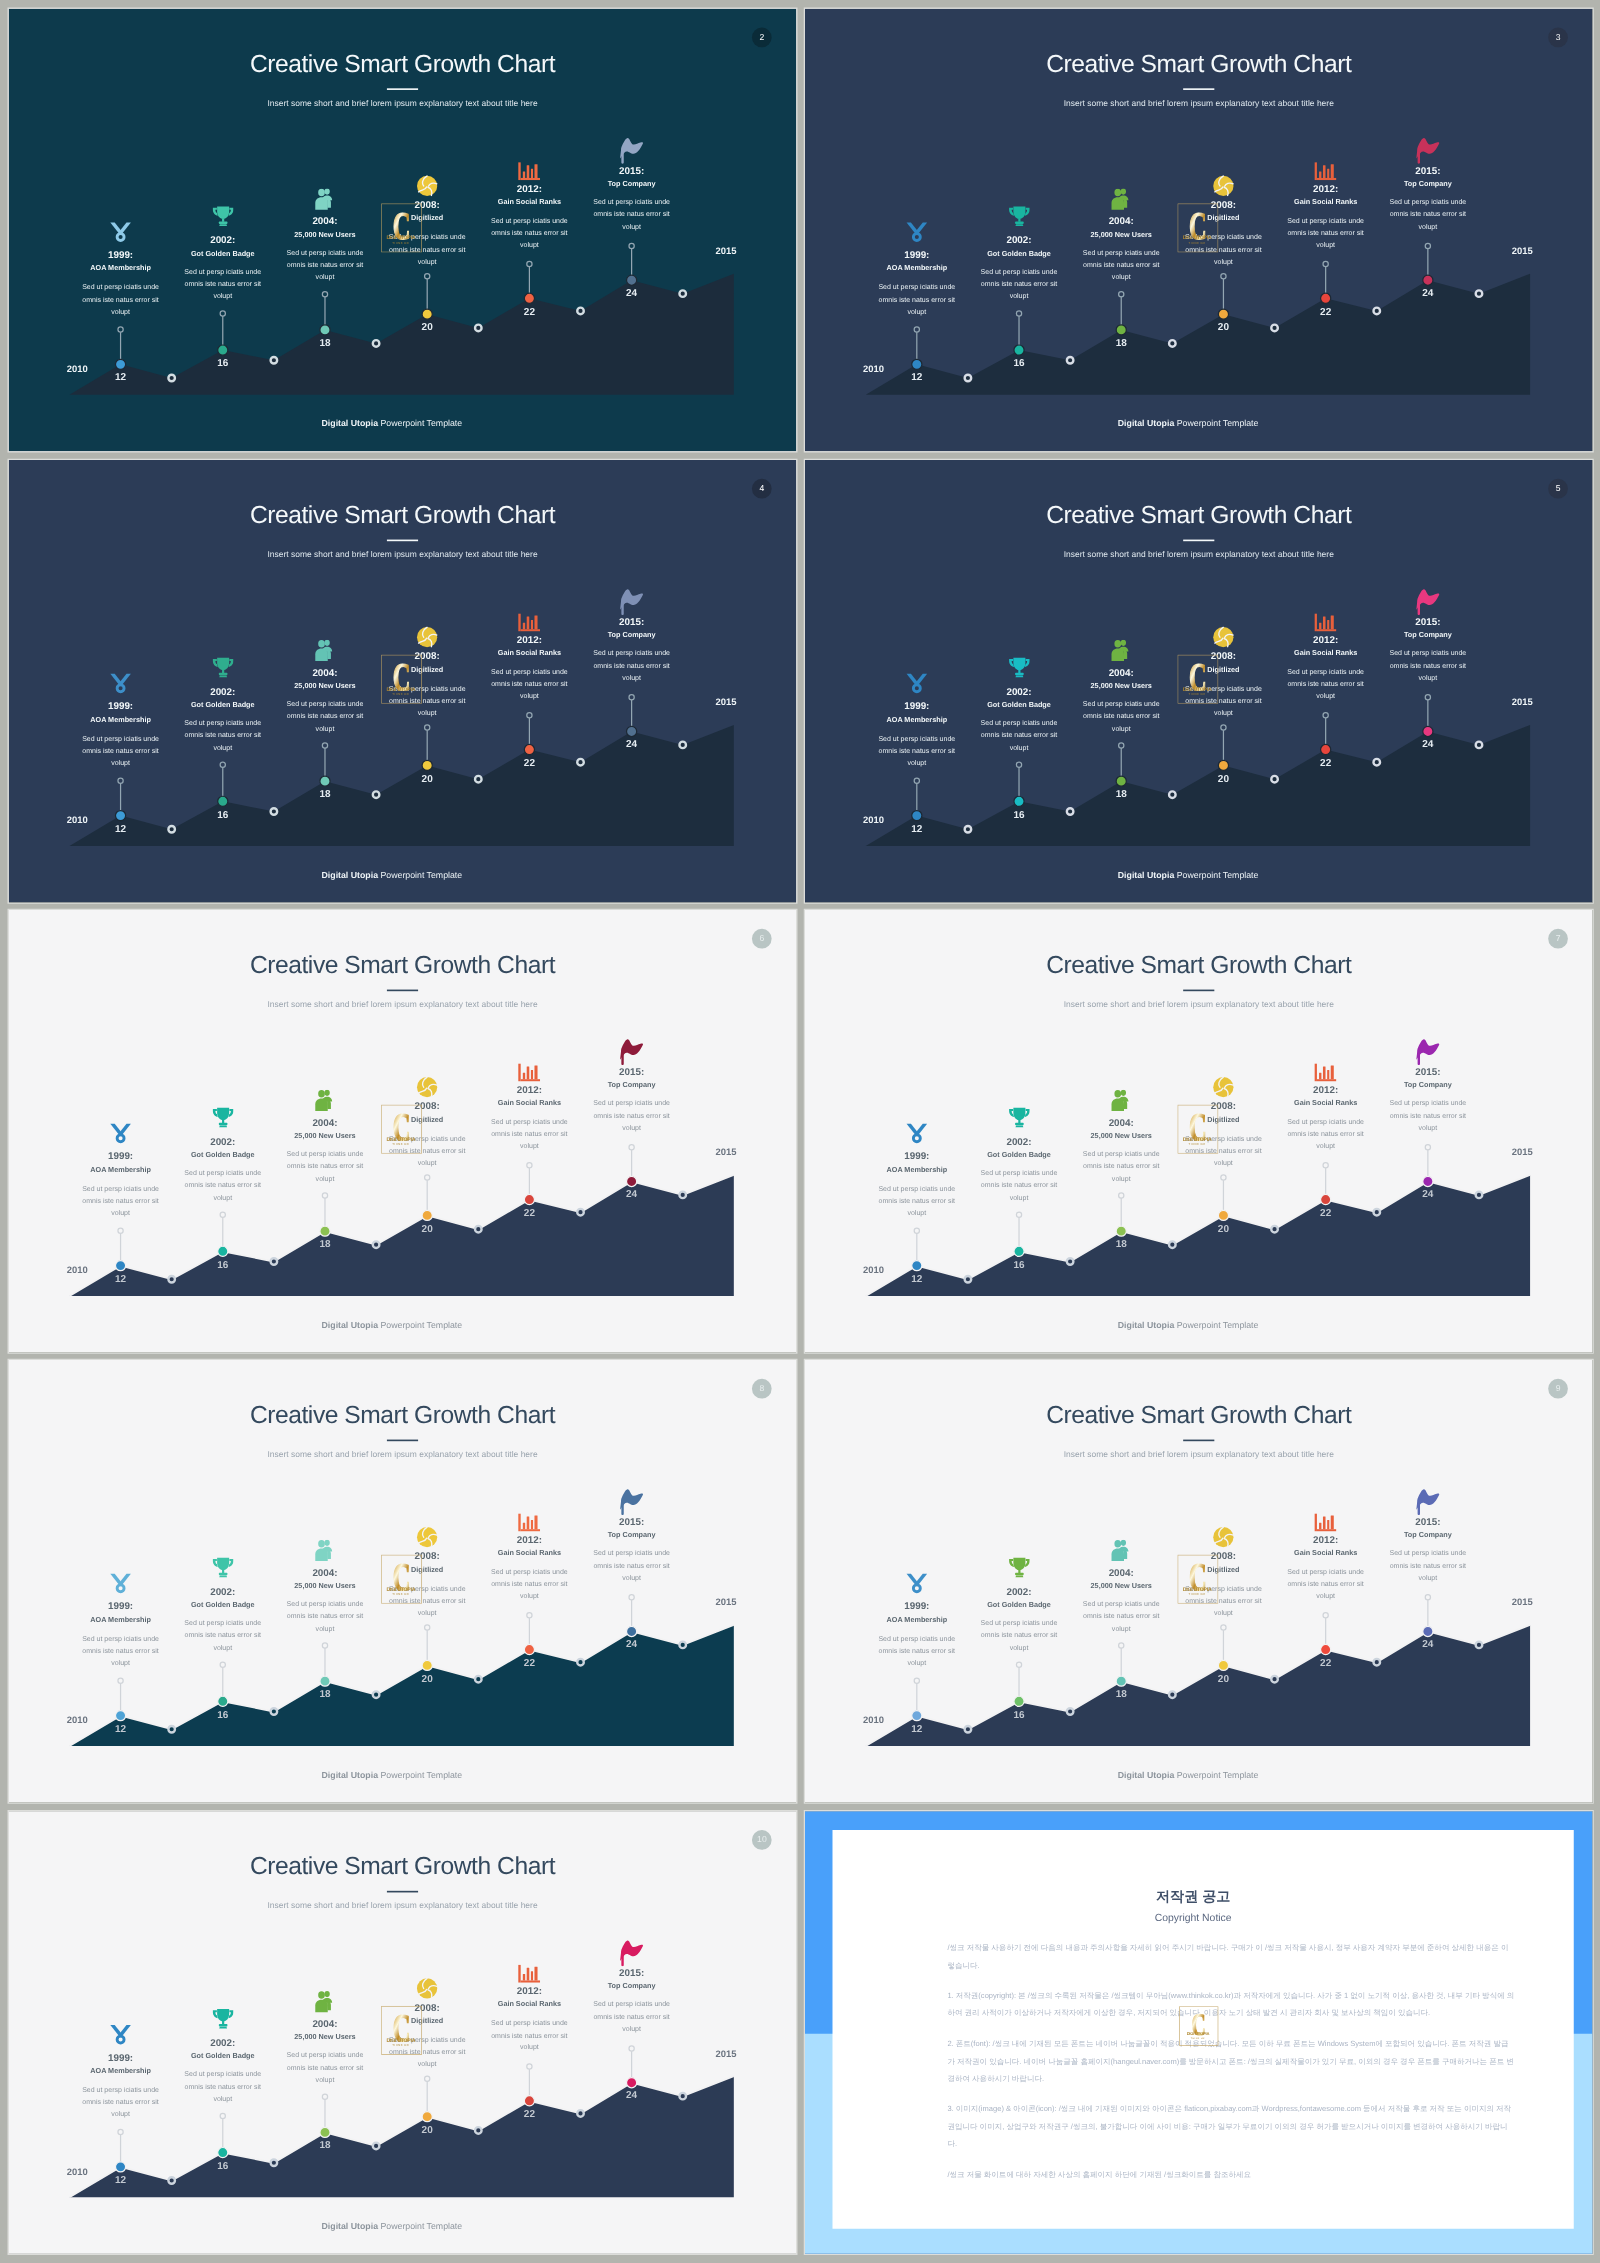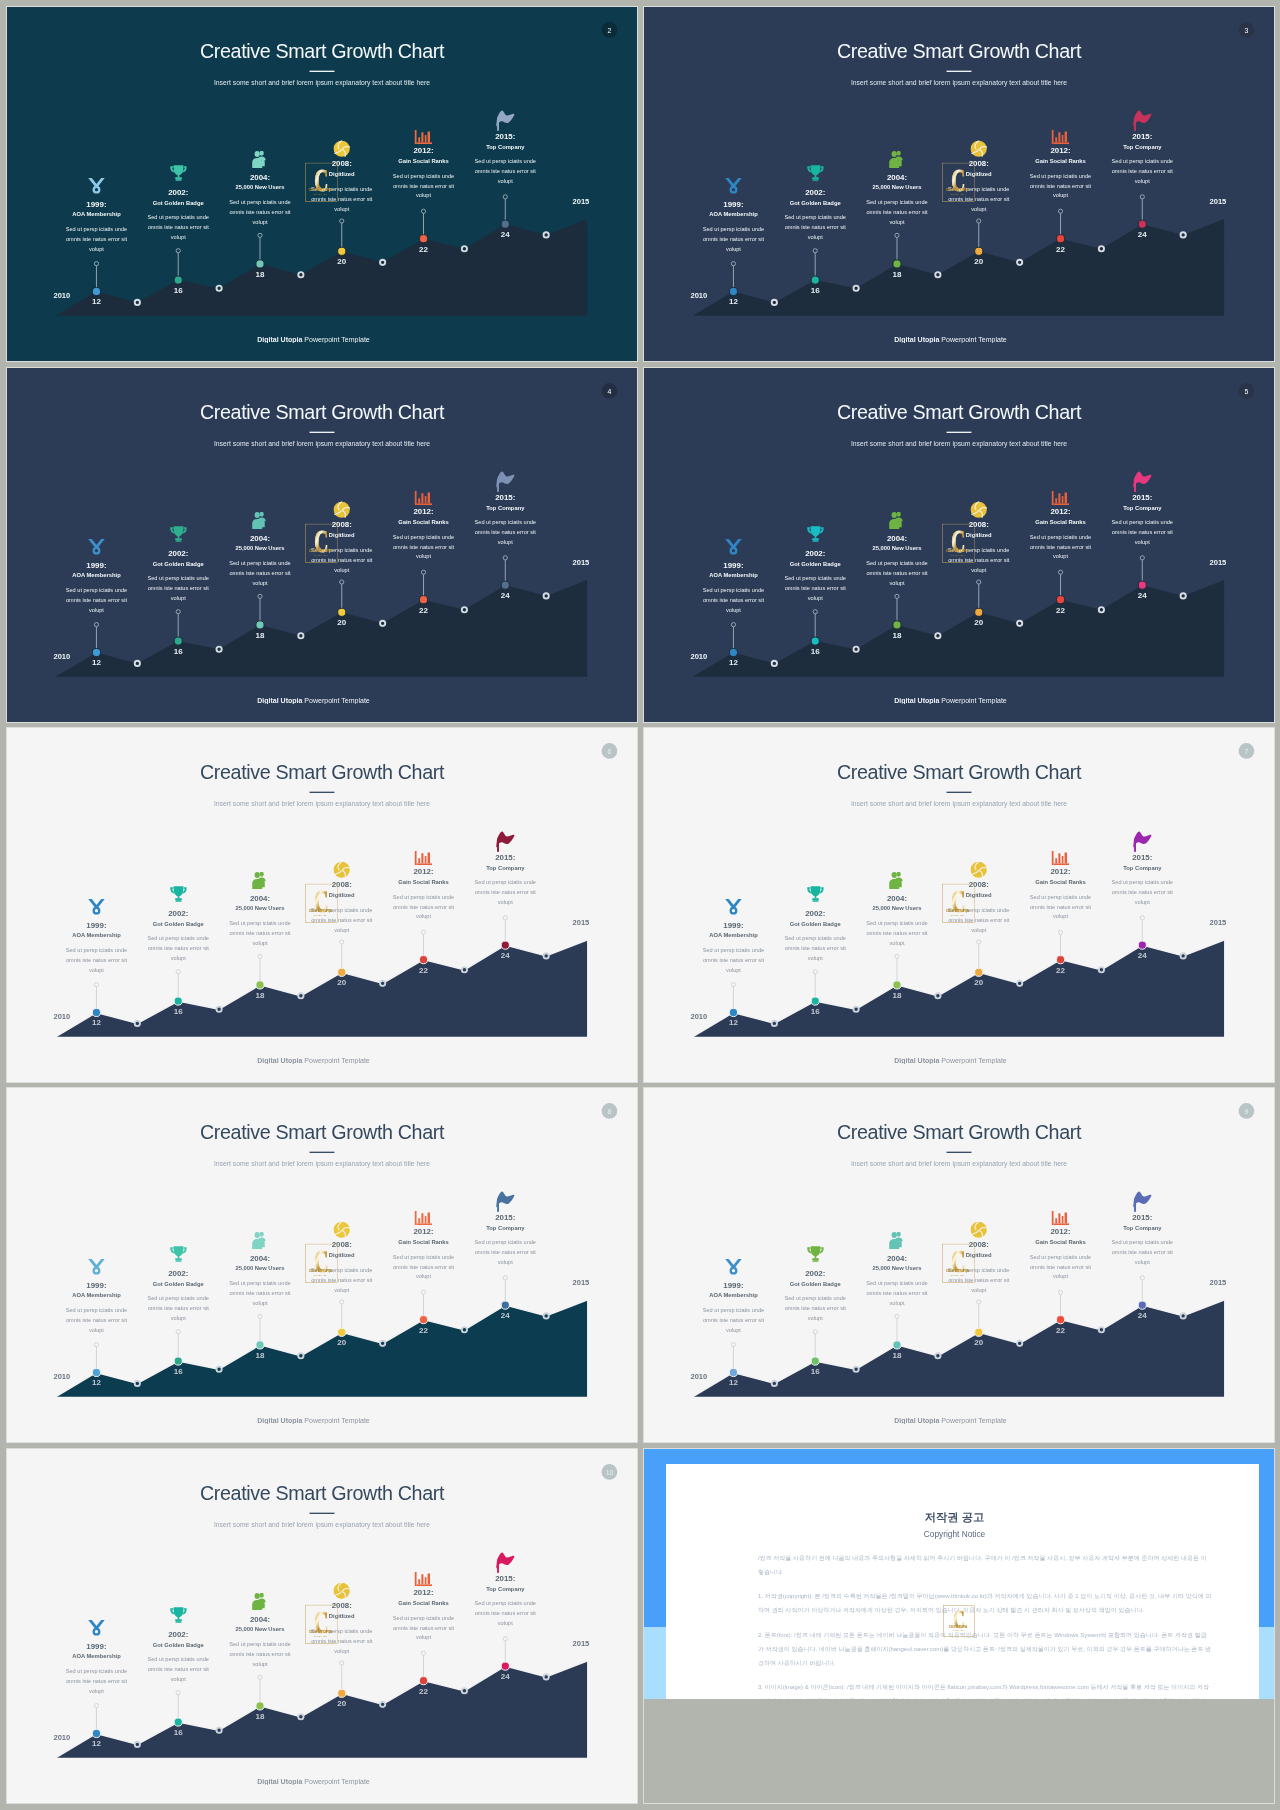--- a/index.html
+++ b/index.html
@@ -17,21 +17,21 @@
 .s-badge{position:absolute;left:906px;top:22.5px;width:24.3px;height:24.3px;border-radius:50%;display:flex;align-items:center;justify-content:center;font-size:10.5px;font-weight:400;}
 .ms{position:absolute;text-align:center;width:160px;}
 .ms-icon{height:26.7px;margin:0 auto;display:block;line-height:0;}
 .ms-year{font-size:12px;font-weight:700;line-height:12px;margin-top:7.6px;}
 .ms-head{font-size:8.85px;font-weight:700;line-height:8.85px;margin-top:6.1px;}
 .ms-body{font-size:8.55px;font-weight:400;line-height:14.9px;margin-top:10.6px;width:96px;margin-left:auto;margin-right:auto;}
 .axlabel{position:absolute;font-size:11.5px;font-weight:700;line-height:1;}
 .vallabel{position:absolute;font-size:12.2px;font-weight:700;text-align:center;width:40px;line-height:1;}
 .wmk{position:absolute;left:454.2px;top:236.5px;width:49.9px;height:60.4px;line-height:0;}
 .cp-wmk{position:absolute;left:276.8px;top:141.6px;width:31.9px;height:31.6px;line-height:0;}
-.cp-slide{position:absolute;left:0;top:0;width:630px;height:250px;background:#49a0fa;overflow:hidden;}
+.cp-slide{position:absolute;left:0;top:0;width:630px;height:354px;background:#49a0fa;overflow:hidden;}
 .cp-bottom{position:absolute;left:0;top:177.9px;width:630px;height:176.1px;background:#aadeff;}
 .cp-card{position:absolute;left:21.9px;top:14.9px;width:593.3px;height:319px;background:#ffffff;}
 .cp-inner{position:absolute;left:0;top:0;width:880px;height:488px;transform:scale(0.6557);transform-origin:0 0;}
 .cp-title{text-align:center;font-size:17.2px;font-weight:700;color:#3f4f68;margin-top:0;position:absolute;left:0;top:73.3px;width:880px;line-height:17.2px;}
 .cp-subtitle{text-align:center;font-size:12.7px;font-weight:400;color:#5b6880;position:absolute;left:0;top:101.2px;width:880px;line-height:12.7px;}
 .cp-ps{position:absolute;left:140.2px;top:133.5px;width:693.4px;}
 .cp-p{margin:0 0 16.2px 0;font-size:9.2px;line-height:21.21px;color:#aab4c4;text-align:left;}
 </style>
 </head>
 <body style="background: rgb(178, 180, 174);">

